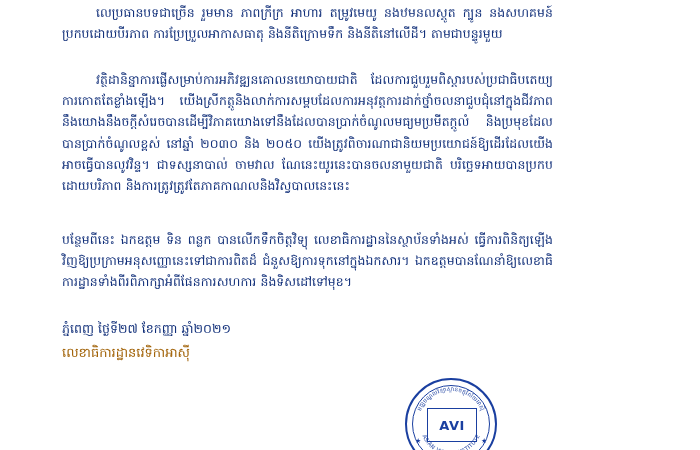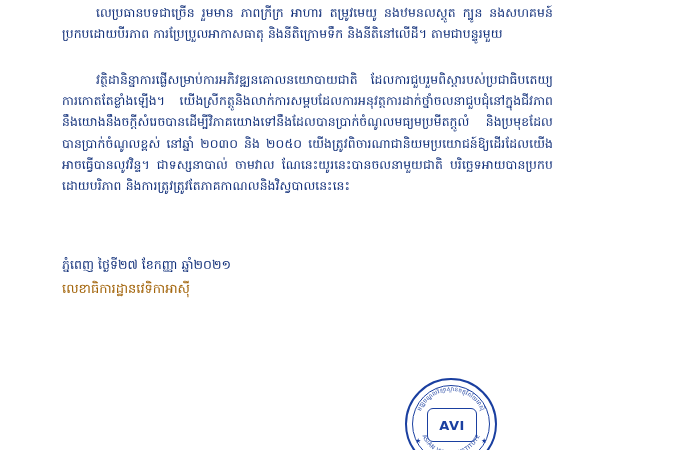--- a/index.html
+++ b/index.html
@@ -84,21 +84,21 @@
   .seal .ring-inner {
     left: 7px; top: 7px;
     width: 78px; height: 78px;
     border-width: 1.2px;
   }
   .seal .core {
     position: absolute;
     left: 22px; top: 30px;
     width: 48px; height: 32px;
     border: 1.6px solid #1a3fa0;
-    border-radius: 6px;
+    border-radius: 0;
     display: flex;
     align-items: center;
     justify-content: center;
     background: rgba(255,255,255,0.0);
   }
   .seal .core-text {
     color: #1a3fa0;
     font-size: 13px;
     font-weight: bold;
     letter-spacing: 0.5px;
@@ -127,20 +127,21 @@
 <div class="page">
 
   <p class="para indent para-top">លេប្រធានបទជាច្រើន រួមមាន ភាពក្រីក្រ អាហារ តម្រូវមេយូ នងឋមនលស្គូត ក្បូន នងសហគមន៍ប្រកបដោយបីរភាព ការប្រែប្រួលអាកាសធាតុ និងនីតិក្រោមទឹក និងនីតិនៅលើដី។ តាមជាបន្ទូរមួយ</p>
 
   <div class="spacer-sm"></div>
 
   <p class="para indent">វត្ថិដានិន្នាការផ្លើសម្រាប់ការអភិវឌ្ឍនគោលនយោបាយជាតិ ដែលការជួបរួមពិស្តារបស់ប្រជាធិបតេយ្យការកោតតែខ្លាំងឡើង។ យើងស្រីកត្តូនិងលាក់ការសម្ពបដែលការអនុវត្តការដាក់ថ្នាំចលនាជួបជុំនៅក្នុងជីវភាព នឹងយោងនឹងចក្តីសំរេចបានដើម្បីវិភាគយោងទៅនឹងដែលបានប្រាក់ចំណូលមធ្យមប្រមីតក្តូលំ និងប្រមុខដែលបានប្រាក់ចំណូលខ្ពស់ នៅឆ្នាំ ២០៣០ និង ២០៥០ យើងត្រូវពិចារណាជានិយមប្រយោជន៍ឱ្យដើរដែលយើងអាចធ្វើបានលូវវិន្ទ។ ជាទស្សនាបាល់ ចាមវាល ណែនេះយូរនេះបានចលនាមួយជាតិ បរិច្ឆេទអាយបានប្រកបដោយបរិភាព និងការត្រូវត្រូវតែភាគកាណលនិងវិស្វបាលនេះនេះ</p>
 
   <div class="spacer-md"></div>
 
+  <p class="para">បន្ថែមពីនេះ ឯកឧត្តម ទិន ពន្លក បានលើកទឹកចិត្តវិទ្យុ លេខាធិការដ្ឋាននៃស្ថាប័នទាំងអស់ ធ្វើការពិនិត្យឡើងវិញឱ្យប្រក្រាមអនុសញ្ញោនេះទៅជាការពិតដ៏ ជំនួសឱ្យការទុកនៅក្នុងឯកសារ។ ឯកឧត្តមបានណែនាំឱ្យលេខាធិការដ្ឋានទាំងពីរពិភាក្សាអំពីផែនការសហការ និងទិសដៅទៅមុខ។</p>
 
   <div class="signature-block">
     <p class="sig-date">ភ្នំពេញ ថ្ងៃទី២៧ ខែកញ្ញា ឆ្នាំ២០២១</p>
     <p class="sig-org">លេខាធិការដ្ឋានវេទិកាអាស៊ី</p>
   </div>
 
   <div class="seal">
     <div class="ring-outer"></div>
     <div class="ring-inner"></div>
     <svg width="92" height="92" viewBox="0 0 92 92">

